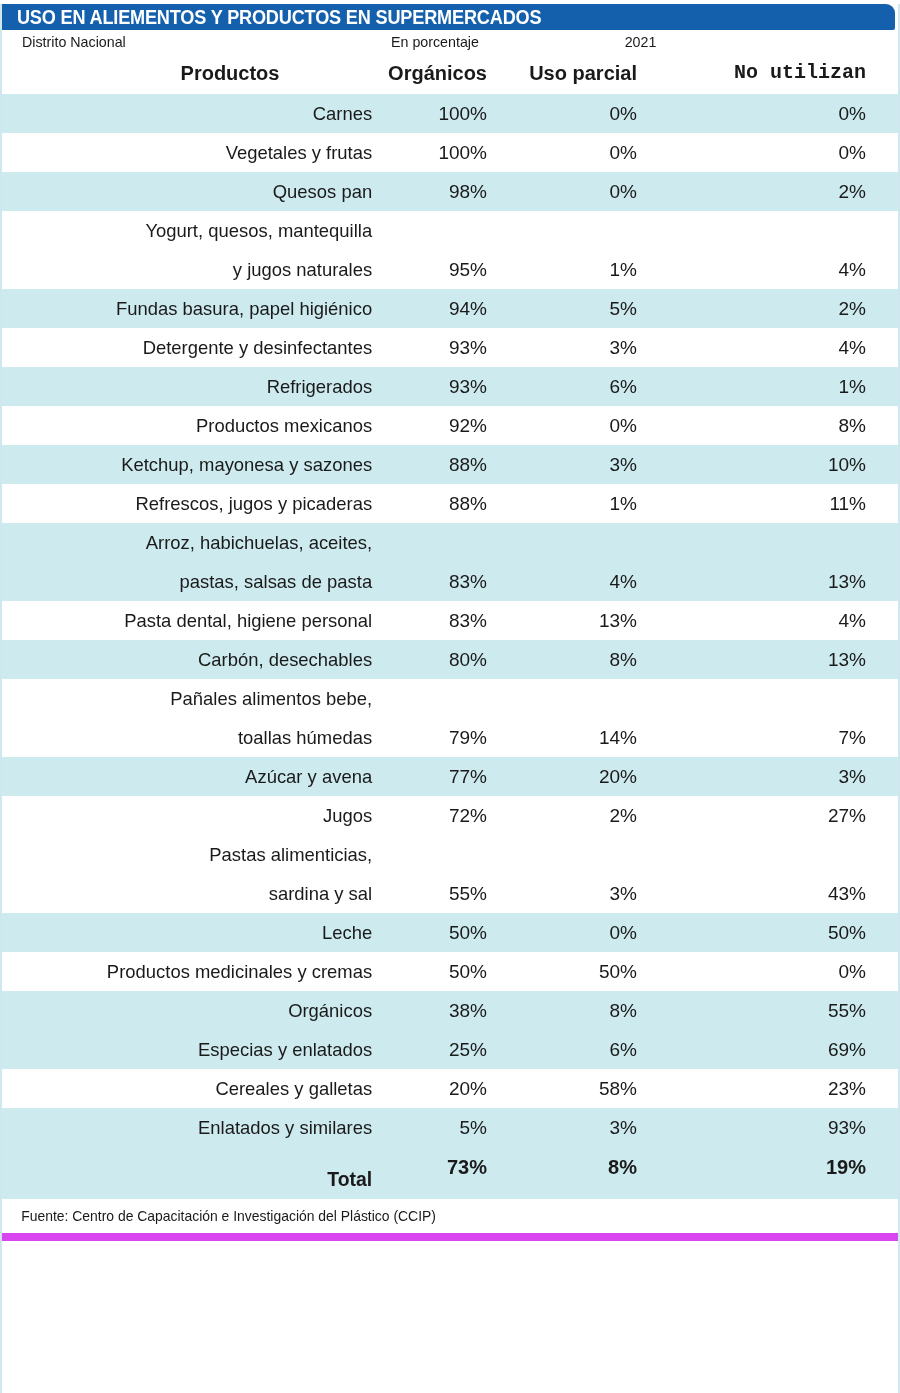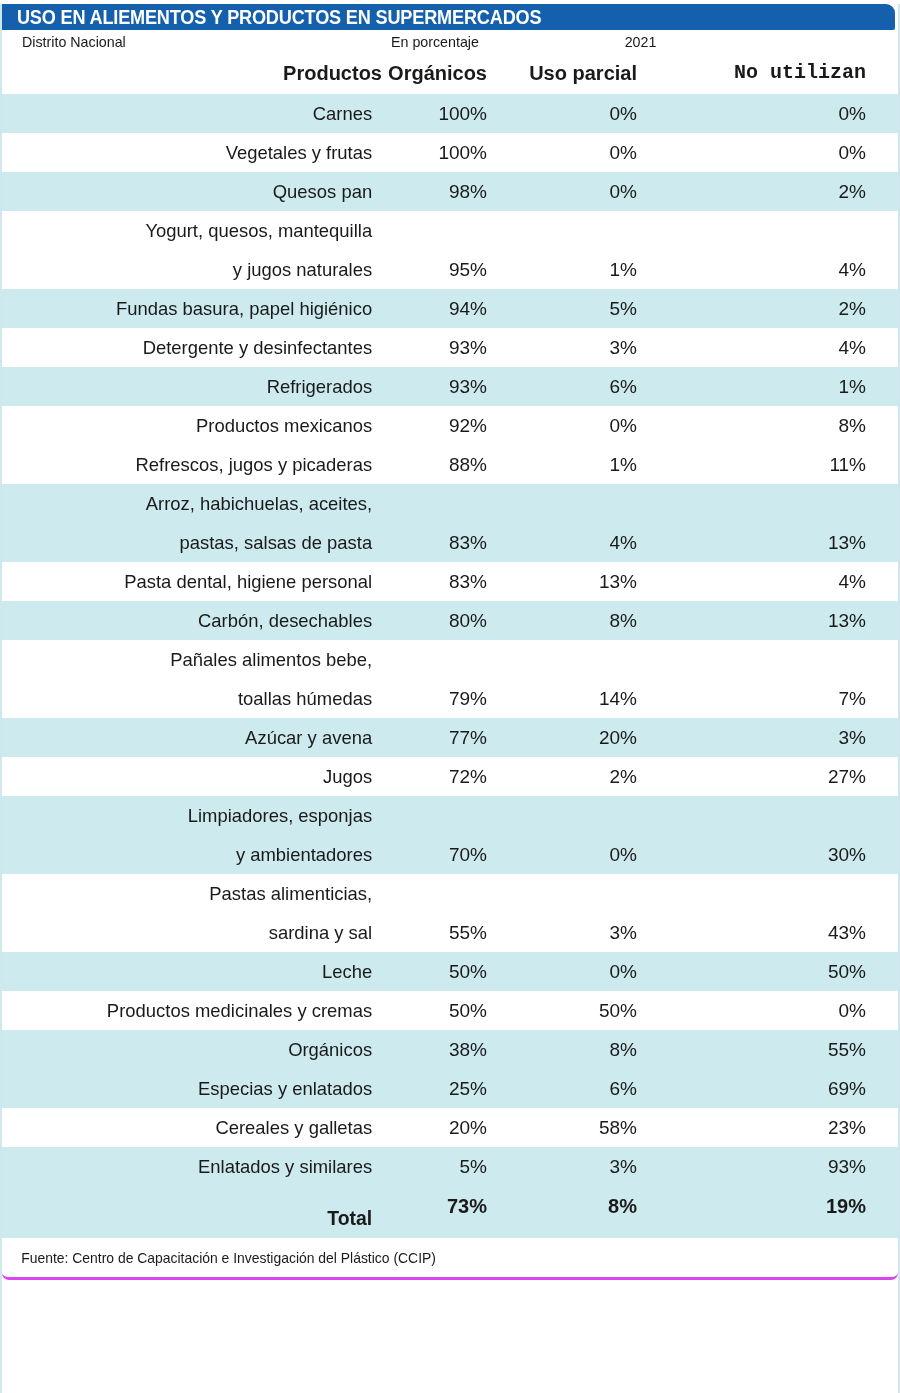--- a/index.html
+++ b/index.html
@@ -84,21 +84,21 @@
   }
 
   
   tr.head-row { height: 40px; background: #ffffff; }
   tr.head-row th {
     font-weight: bold;
     font-size: 20px;
     vertical-align: middle;
     padding-bottom: 2px;
   }
-  th.h-label { text-align: right;  padding-left: 76px; }
+  th.h-label { text-align: center;  padding-left: 76px; }
   th.h-val   { text-align: right; padding-right: 30px; }
   th.h-val.v3{ padding-right: 32px; font-family: Liberation Mono, monospace; }
 
   
   tr.data-row { height: 39px; }
   tr.data-row.band  { background: #cdeaef; }
   tr.data-row.plain { background: #ffffff; }
   tr.data-row.two-line { height: 78px; }
 
   td.cell-label {
@@ -132,23 +132,22 @@
   tr.total-row td.cell-label .l1 { line-height: 40px; height: 40px; }
   tr.total-row td.cell-val .vv   { line-height: 40px; height: 52px; }
 
   
   .footer {
     height: 42px;
     width: 896px;
     display: flex;
     align-items: center;
     background: #ffffff;
-    border-bottom: 3px solid #d946ef;
+    border-bottom: 8px solid #d946ef;
     box-sizing: border-box;
-    border-radius: 7px;
   }
   .footer-text {
     font-size: 14.5px;
     color: #1a1a1a;
     padding-left: 20px;
     white-space: nowrap;
     transform: scaleX(0.96);
     transform-origin: left center;
   }
 </style>
@@ -289,20 +288,34 @@
           <td class="cell-val">
             <span class="vv">92%</span>
           </td>
           <td class="cell-val">
             <span class="vv">0%</span>
           </td>
           <td class="cell-val v3">
             <span class="vv">8%</span>
           </td>
         </tr>
+        <tr class="data-row band">
+          <td class="cell-label">
+            <span class="l1">Ketchup, mayonesa y sazones</span>
+          </td>
+          <td class="cell-val">
+            <span class="vv">88%</span>
+          </td>
+          <td class="cell-val">
+            <span class="vv">3%</span>
+          </td>
+          <td class="cell-val v3">
+            <span class="vv">10%</span>
+          </td>
+        </tr>
         <tr class="data-row plain">
           <td class="cell-label">
             <span class="l1">Refrescos, jugos y picaderas</span>
           </td>
           <td class="cell-val">
             <span class="vv">88%</span>
           </td>
           <td class="cell-val">
             <span class="vv">1%</span>
           </td>
@@ -387,35 +400,20 @@
             <span class="l1">Jugos</span>
           </td>
           <td class="cell-val">
             <span class="vv">72%</span>
           </td>
           <td class="cell-val">
             <span class="vv">2%</span>
           </td>
           <td class="cell-val v3">
             <span class="vv">27%</span>
-          </td>
-        </tr>
-        <tr class="data-row band two-line">
-          <td class="cell-label">
-            <span class="l1">Limpiadores, esponjas</span>
-            <span class="l2">y ambientadores</span>
-          </td>
-          <td class="cell-val">
-            <span class="vv">70%</span>
-          </td>
-          <td class="cell-val">
-            <span class="vv">0%</span>
-          </td>
-          <td class="cell-val v3">
-            <span class="vv">30%</span>
           </td>
         </tr>
         <tr class="data-row plain two-line">
           <td class="cell-label">
             <span class="l1">Pastas alimenticias,</span>
             <span class="l2">sardina y sal</span>
           </td>
           <td class="cell-val">
             <span class="vv">55%</span>
           </td>

